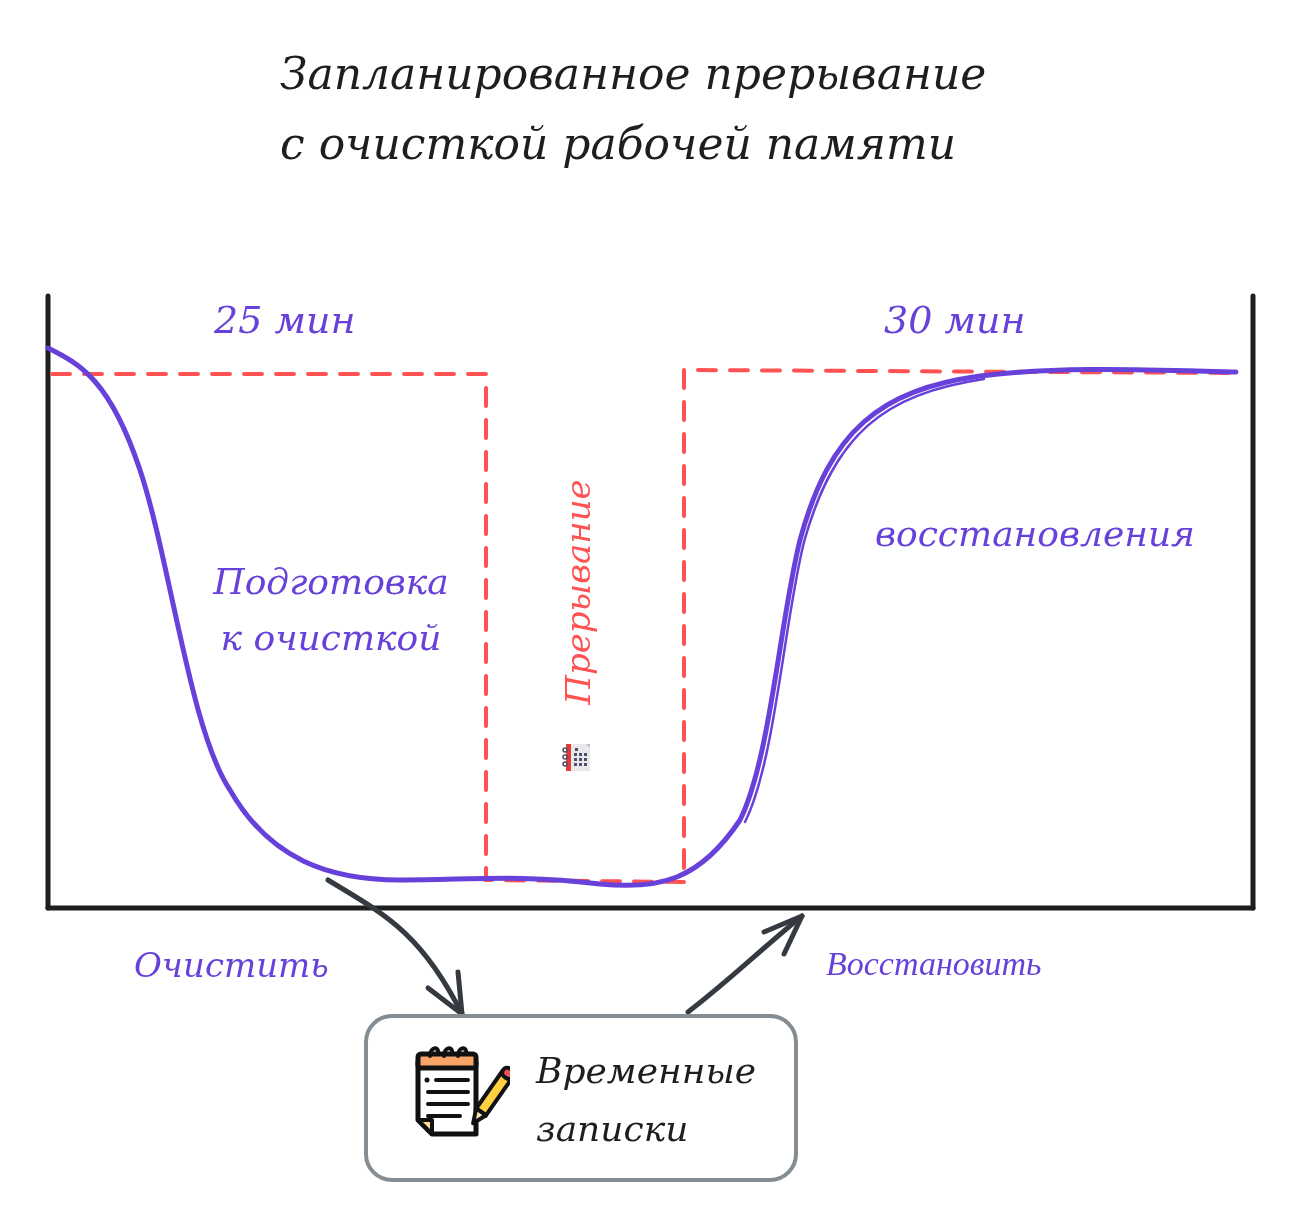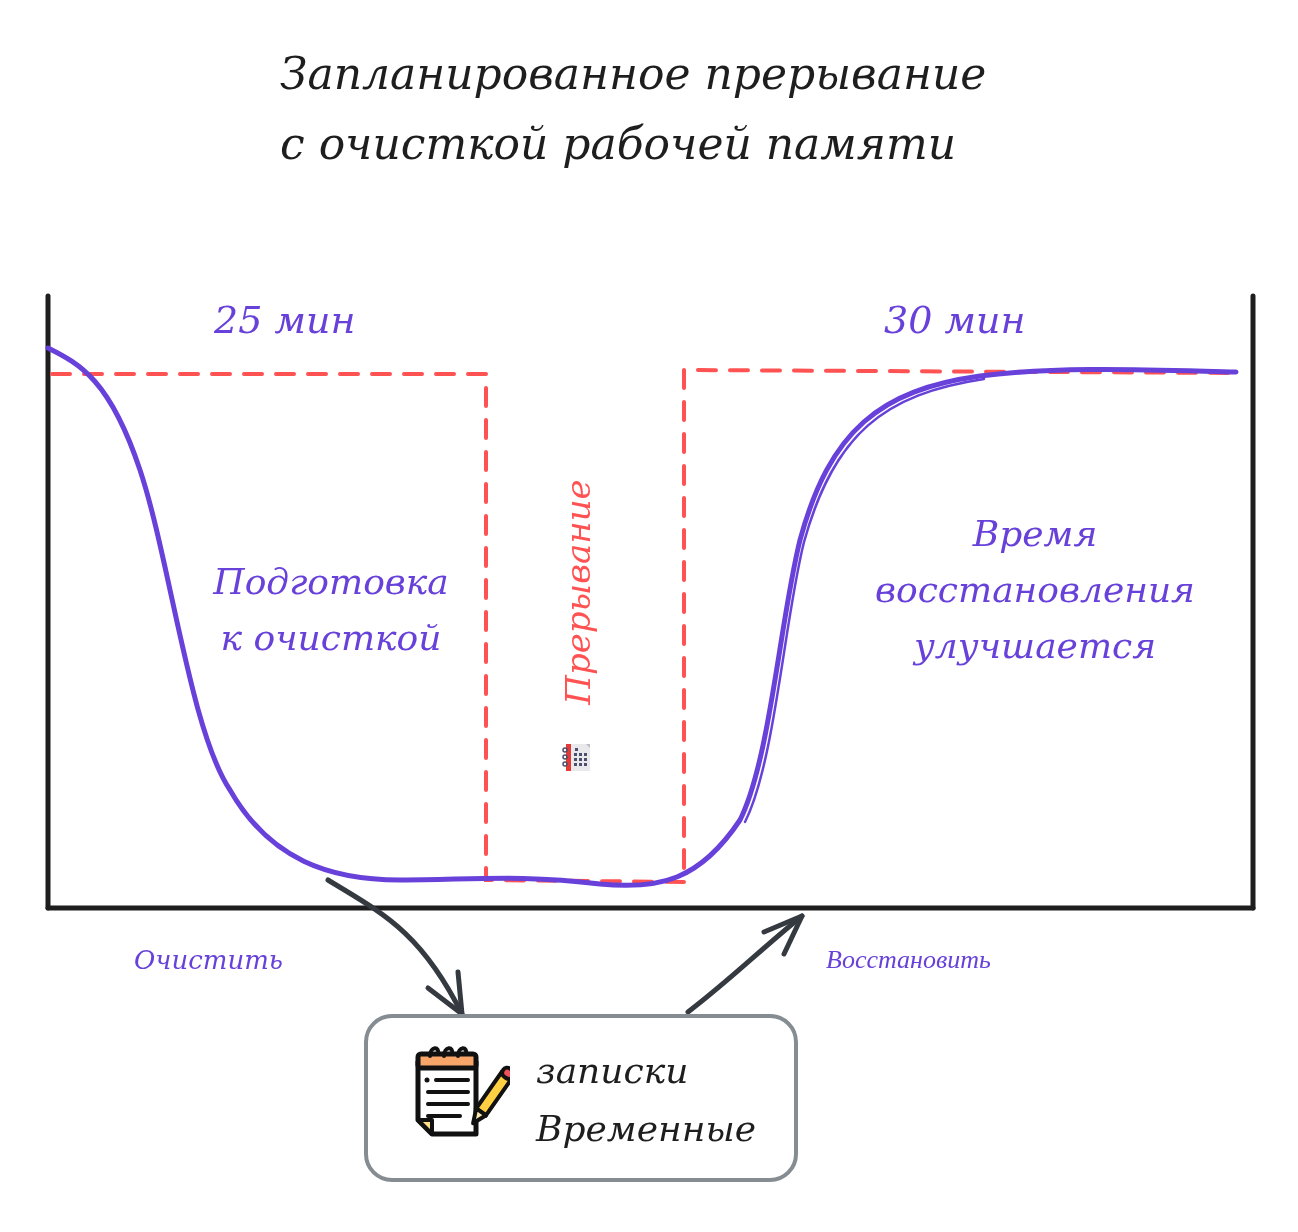--- a/index.html
+++ b/index.html
@@ -7,21 +7,21 @@
          font-family: "DejaVu Serif", "Liberation Serif", serif; }
   .title { position: absolute; left: 280px; top: 34px; width: 800px;
            font-family: "DejaVu Serif", serif; font-style: italic;
            font-size: 44px; line-height: 60px; color: #1e1e1e; }
   .title div { white-space: nowrap; margin-top: 10px; }
   svg.canvas { position: absolute; left: 0; top: 0; }
   .lbl { position: absolute; font-family: "DejaVu Serif", serif; font-style: italic;
          color: #6741d9; text-align: center; white-space: nowrap; }
   .dur { font-size: 38px; top: 298px; }
   .region { font-size: 36px; line-height: 56px; }
-  .action { font-size: 26px; top: 945px; }
+  .action { font-size: 34px; top: 945px; }
   .vert { position: absolute; left: 578px; top: 592px; transform: translate(-50%, -50%) rotate(-90deg);
           font-family: "DejaVu Serif", serif; font-style: italic; font-size: 34px;
           color: #ff5252; white-space: nowrap; }
   .notebox { position: absolute; left: 364px; top: 1014px; width: 434px; height: 168px;
              border: 4px solid #858d93; border-radius: 28px; background: #fff; box-sizing: border-box; }
   .notetext { position: absolute; left: 536px; top: 1042px; font-family: "DejaVu Serif", serif;
               font-style: italic; font-size: 36px; line-height: 58px; color: #1e1e1e; white-space: nowrap; }
   .icon { position: absolute; }
 </style>
 </head>
@@ -68,23 +68,21 @@
 <div class="lbl dur" style="left:884px;">30 мин</div>
 
 <div class="lbl region" style="left:196px; top:554px; width:270px;">
   <div>Подготовка</div>
   <div>к очисткой</div>
 </div>
 
 <div class="vert">Прерывание</div>
 
 <div class="lbl region" style="left:850px; top:506px; width:370px;">
-  <div>Время</div>
   <div>восстановления</div>
-  <div>улучшается</div>
 </div>
 
 <svg class="icon" style="left:560px; top:740px;" width="34" height="34" viewBox="0 0 34 34">
   <rect x="6" y="4" width="24" height="27" fill="#e9e9ec"></rect>
   <rect x="6" y="4" width="5" height="27" fill="#e53935"></rect>
   <polygon points="26,4 30,4 30,8" fill="#bdbdc3"></polygon>
   <g fill="#4b4e6d">
     <rect x="15" y="8" width="3" height="3"></rect>
     <rect x="14" y="13" width="3" height="3"></rect>
       <rect x="19" y="13" width="3" height="3"></rect>
@@ -123,15 +121,15 @@
   </g>
   <circle cx="17" cy="38" r="2.5" fill="#111"></circle>
   <g transform="rotate(35 78 60)">
     <rect x="72" y="28" width="12" height="44" fill="#ffd042" stroke="#111" stroke-width="4"></rect>
     <rect x="72" y="20" width="12" height="10" rx="5" fill="#f0505a" stroke="#111" stroke-width="4"></rect>
     <path d="M72 72 L78 86 L84 72 Z" fill="#ffe9b0" stroke="#111" stroke-width="4" stroke-linejoin="round"></path>
   </g>
 </svg>
 
 <div class="notetext">
+  <div>Временные</div>
   <div>записки</div>
-  <div>Временные</div>
 </div>
 
 </body></html>

